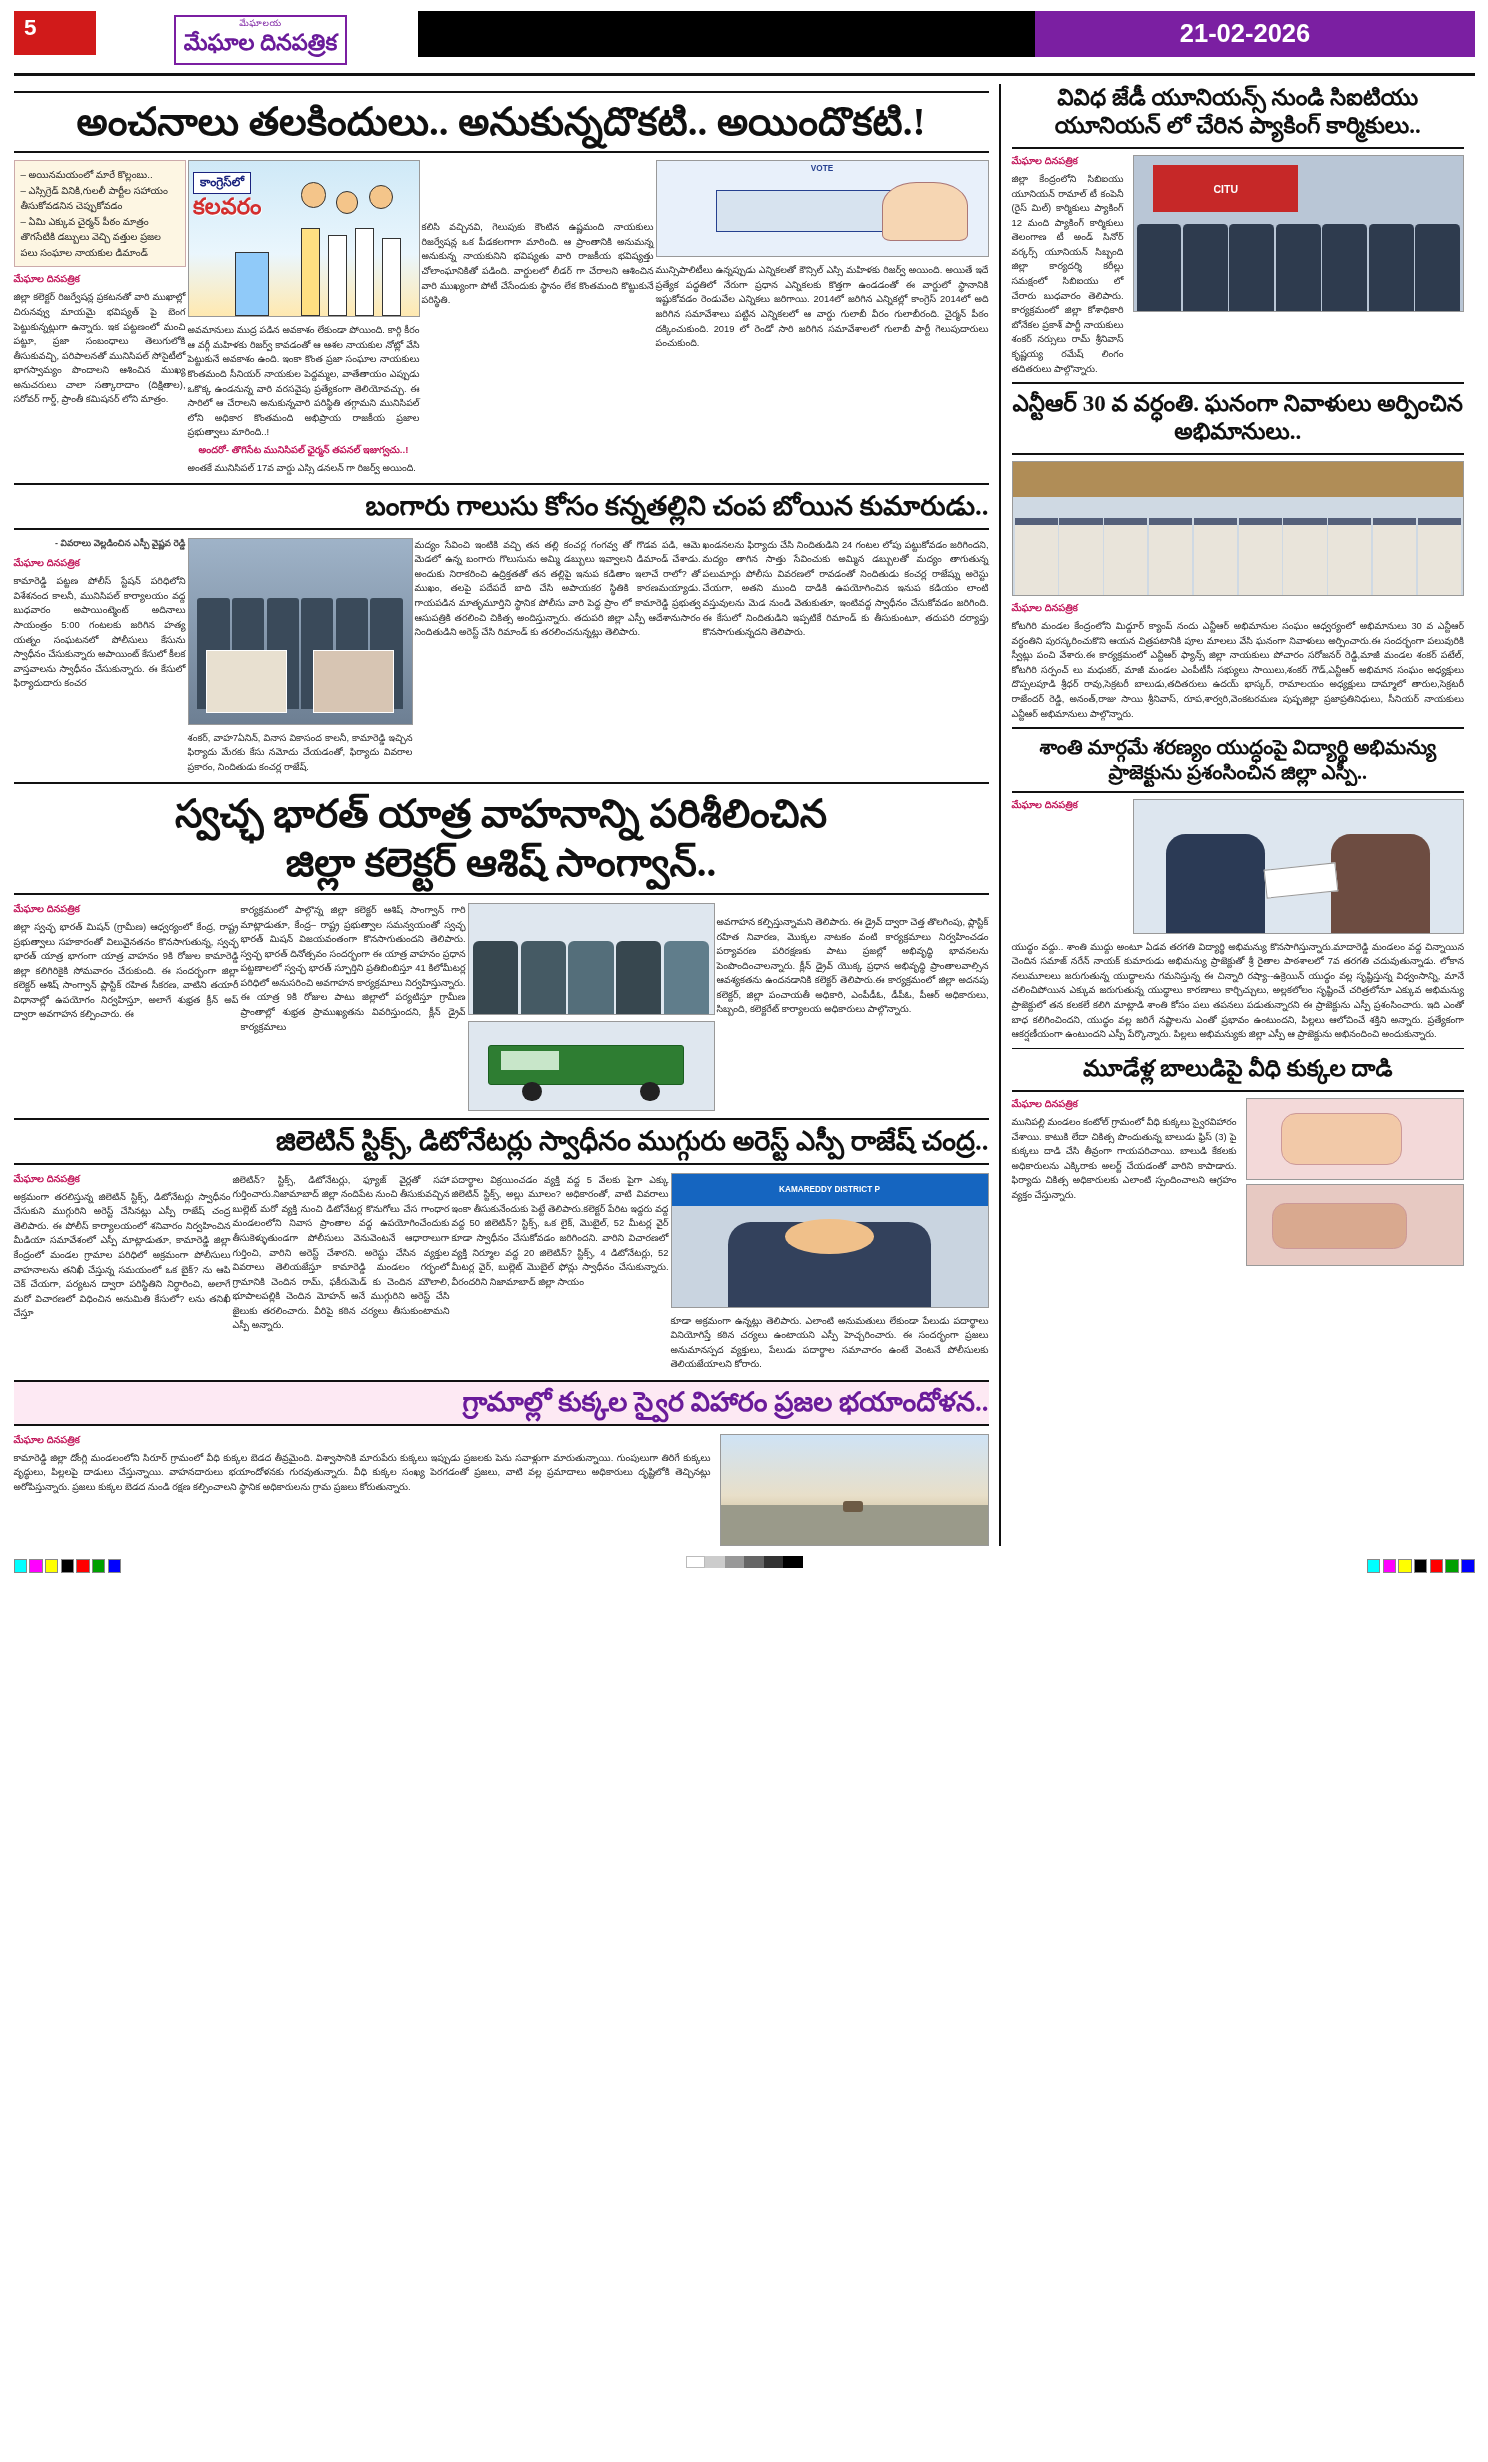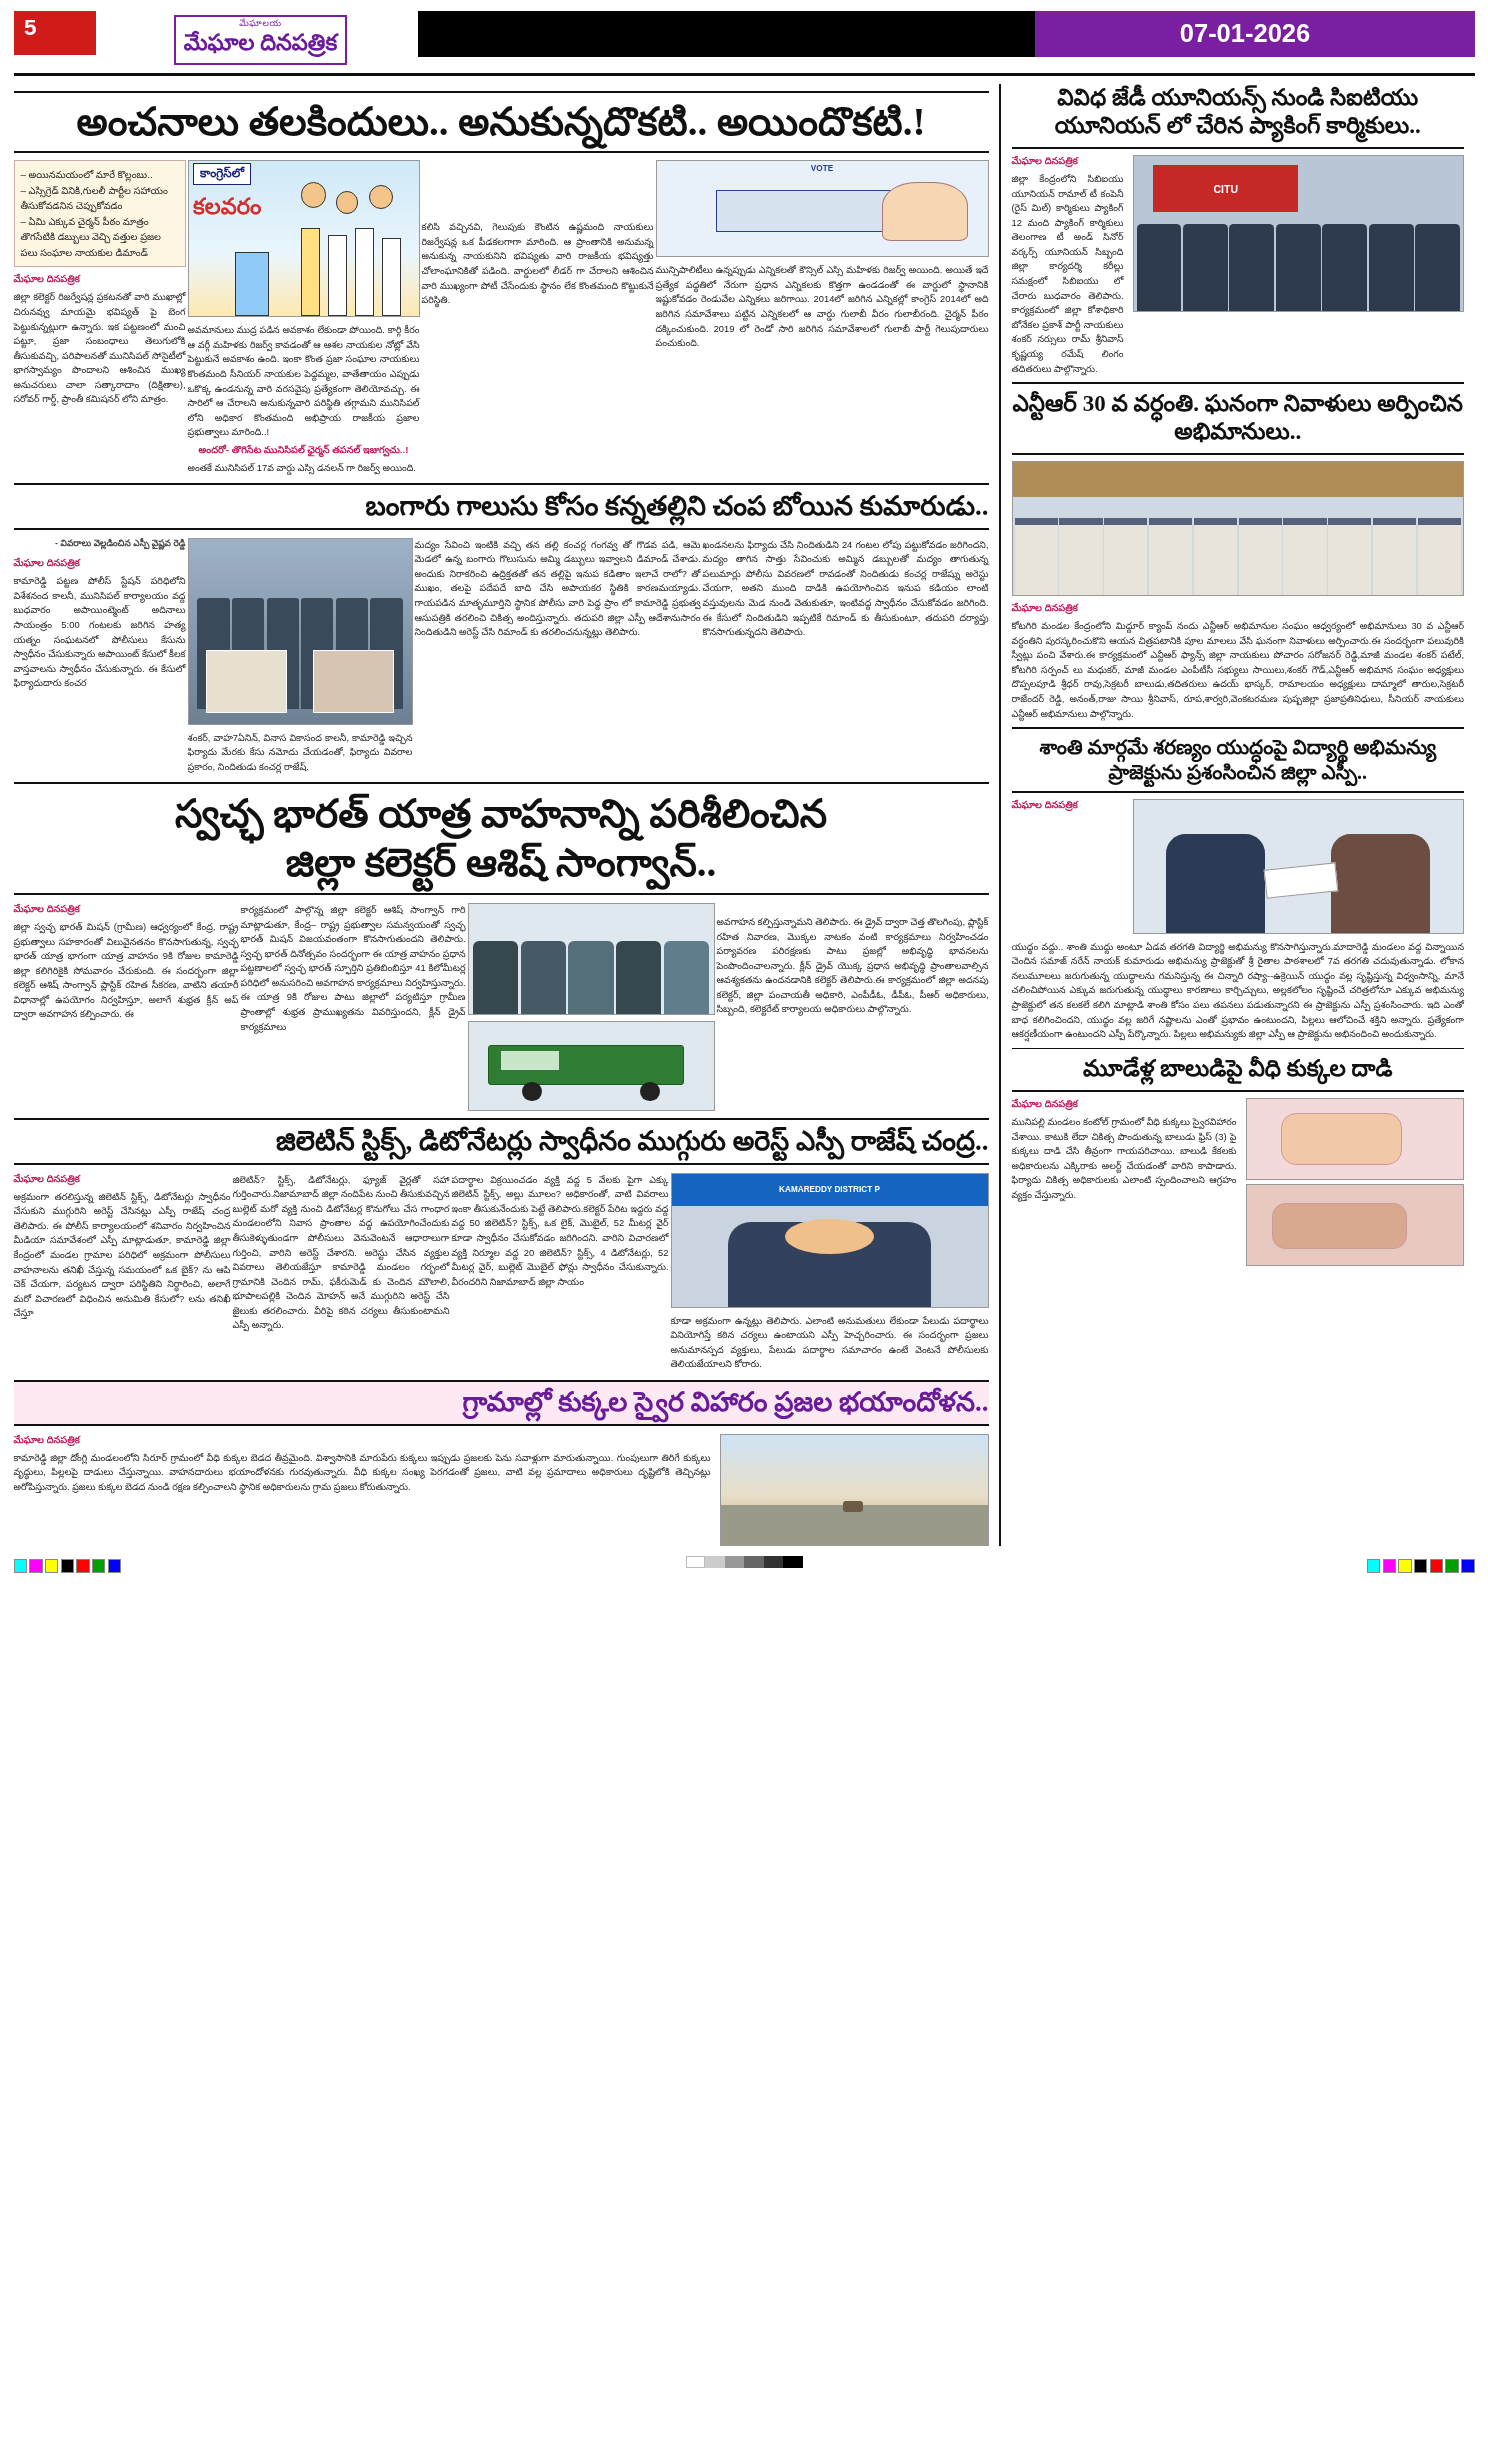--- a/index.html
+++ b/index.html
@@ -51,21 +51,21 @@
 
   .cols3 { display:flex; gap:2px; }
   .cols3 > div { flex:1; }
   .cols2 { display:flex; gap:9px; }
   .lead-box { background:#fdf6e3; border:0.7px solid #caa; font-size:9.7px; line-height:1.6; padding:6px; color:#222; }
 
   
   .ph { position:relative; overflow:hidden; background:#ddd; border:0.7px solid #999; }
 
   .cartoon { background:linear-gradient(180deg,#cfe9f7 0%,#eaf6fd 60%,#ffe9b0 100%); position:relative; }
-  .cartoon .kn { position:absolute; left:4.5px; top:2px; background:#fff; border:1.5px solid #1a237e; color:#1a237e; font-weight:bold; font-size:12px; padding:1.5px 6px; font-family:Liberation Sans, sans-serif;}
+  .cartoon .kn { position:absolute; left:4.5px; top:11px; background:#fff; border:1.5px solid #1a237e; color:#1a237e; font-weight:bold; font-size:12px; padding:1.5px 6px; font-family:Liberation Sans, sans-serif;}
   .cartoon .kw { position:absolute; left:4.5px; top:33px; color:#d32f2f; font-weight:bold; font-size:22.5px; font-family:"Liberation Serif",serif; text-shadow:0.7px 0.7px 0 #fff; }
   .cartoon .fig { position:absolute; bottom:0; width:19.5px; background:#fff; border:0.7px solid #333; }
   .cartoon .head { position:absolute; border-radius:50%; background:#f4c58a; border:0.7px solid #333; }
 
   .votebox { background:#e8f0fa; position:relative; }
   .votebox .ballot { position:absolute; left:18%; top:30%; width:64%; height:44%; background:#d7e3ef; border:1.5px solid #25408f; }
   .votebox .hand { position:absolute; right:6%; top:22%; width:26%; height:62%; background:#f6d6b3; border:0.7px solid #a77; border-radius:40% 40% 10% 10%; }
   .votebox .ttl { position:absolute; left:0; top:3px; width:100%; text-align:center; font-size:8.2px; color:#25408f; font-weight:bold;}
 
   .policepic { background:linear-gradient(180deg,#9fb3c8 0%,#6d7f93 100%); position:relative; }
@@ -124,21 +124,21 @@
     <div class="mast-left">
       <div class="pageno">5</div>
     </div>
     <div class="mast-logo">
       <div class="logo-box">
         <div class="logo-top">మేఘాలయ</div>
         <div class="logo-main">మేఘాల దినపత్రిక</div>
       </div>
     </div>
     <div class="mast-mid"></div>
-    <div class="mast-date">07-01-2026</div>
+    <div class="mast-date">21-02-2026</div>
     <div class="mast-right"></div>
   </div>
   <div class="rule"></div>
 
   <div class="body-wrap">
 
     <div class="left-col">
 
       <div class="hl hl-xl hl-bar">అంచనాలు తలకిందులు.. అనుకున్నదొకటి.. అయిందొకటి.!</div>
 

